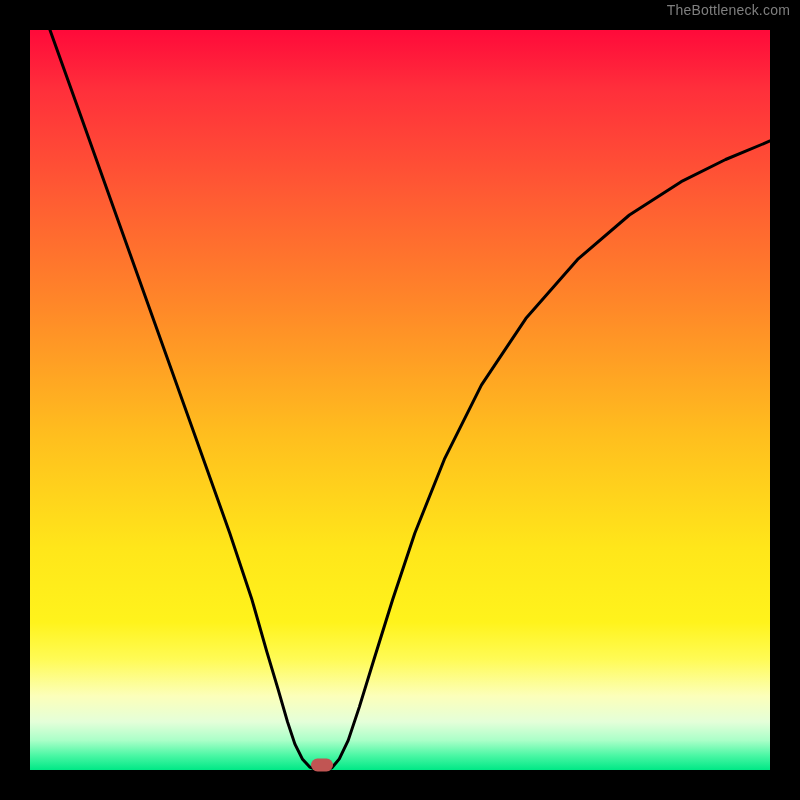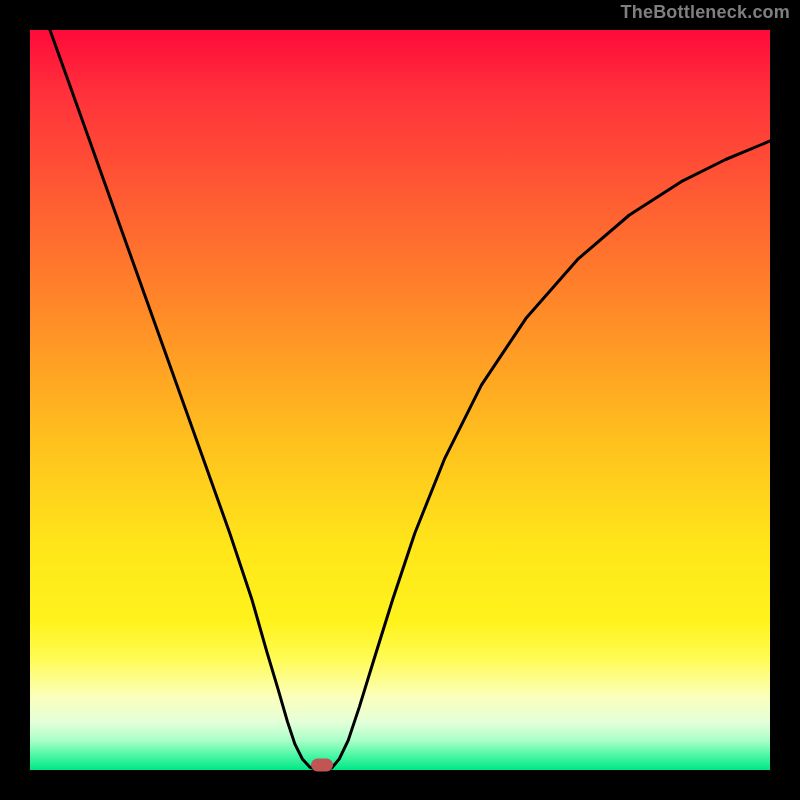--- a/index.html
+++ b/index.html
@@ -9,22 +9,22 @@
     width: 800px;
     height: 800px;
     background: #000;
   }
   .watermark {
     position: absolute;
     top: 2px;
     right: 10px;
     color: #7f7f7f;
     font-family: Arial, Helvetica, sans-serif;
-    font-size: 18px;
-    font-weight: 700;
+    font-size: 14px;
+    font-weight: 400;
     letter-spacing: 0.2px;
     z-index: 5;
   }
   .plot-area {
     position: absolute;
     left: 30px;
     top: 30px;
     width: 740px;
     height: 740px;
     background: linear-gradient(to bottom,

